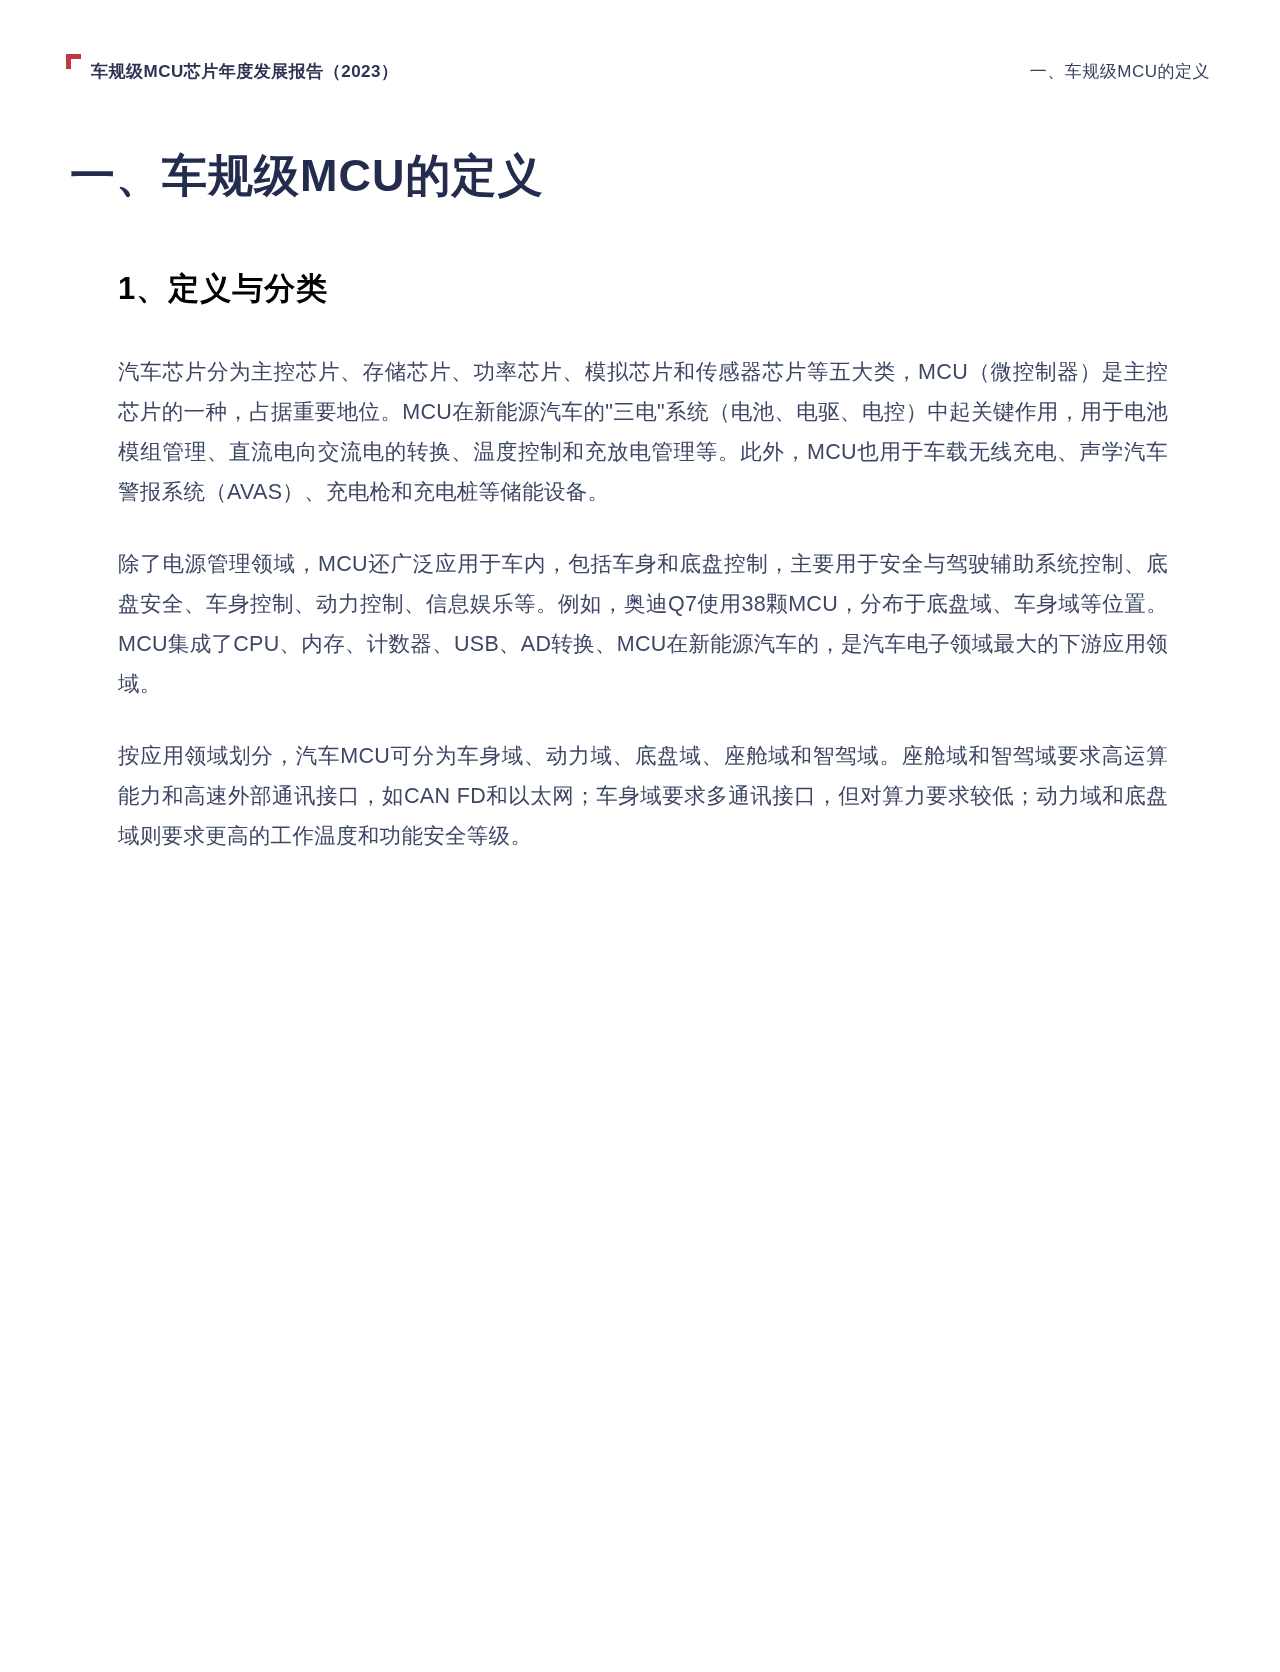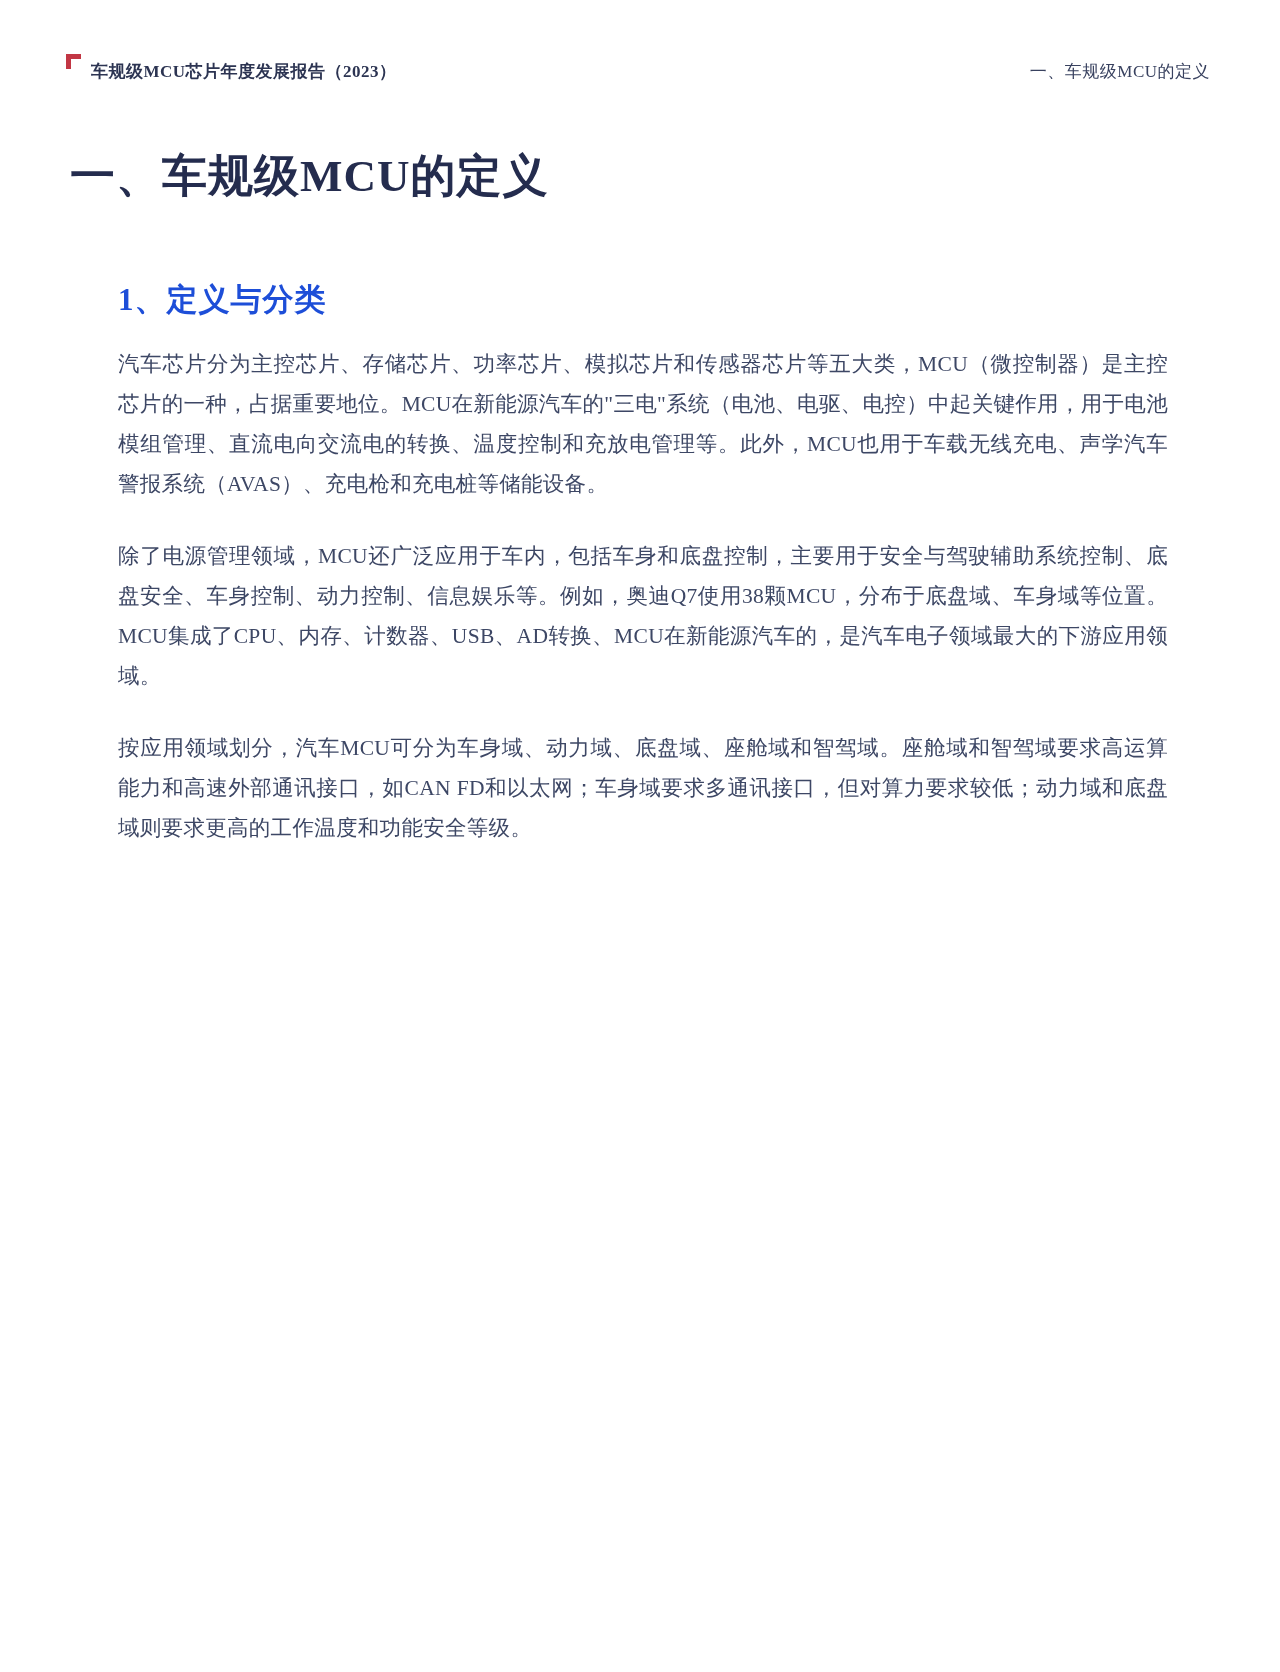--- a/index.html
+++ b/index.html
@@ -2,21 +2,21 @@
 <html><head>
 <meta charset="utf-8">
 <style>
   * { margin: 0; padding: 0; box-sizing: border-box; }
   html, body { background: #ffffff; }
   .page {
     position: relative;
     width: 1280px;
     height: 1432px;
     background: #ffffff;
-    font-family: Liberation Serif, serif;
+    font-family: Liberation Sans, sans-serif;
     overflow: hidden;
   }
 
   
   .header {
     position: absolute;
     top: 52px;
     left: 66px;
     right: 70px;
     display: flex;
@@ -52,32 +52,32 @@
     position: absolute;
     top: 146px;
     left: 70px;
     font-size: 45px;
     font-weight: 700;
     color: #242c4e;
     letter-spacing: 1px;
   }
   .sub-heading {
     position: absolute;
-    top: 279px;
+    top: 268px;
     left: 118px;
     font-size: 31px;
     font-weight: 700;
-    color: #1d4ed8;
+    color: #000000;
     letter-spacing: 1px;
   }
 
   
   .content {
     position: absolute;
-    top: 344px;
+    top: 352px;
     left: 118px;
     width: 1050px;
   }
   .content p {
     font-size: 21.5px;
     line-height: 40px;
     color: #3d4765;
     text-align: justify;
     margin-bottom: 32px;
     letter-spacing: 0.3px;

